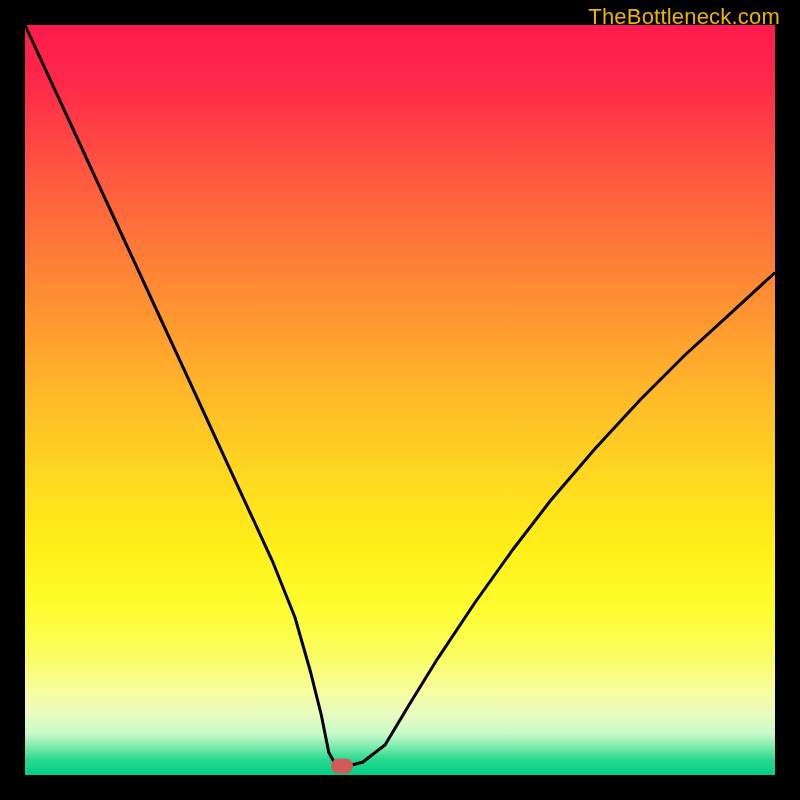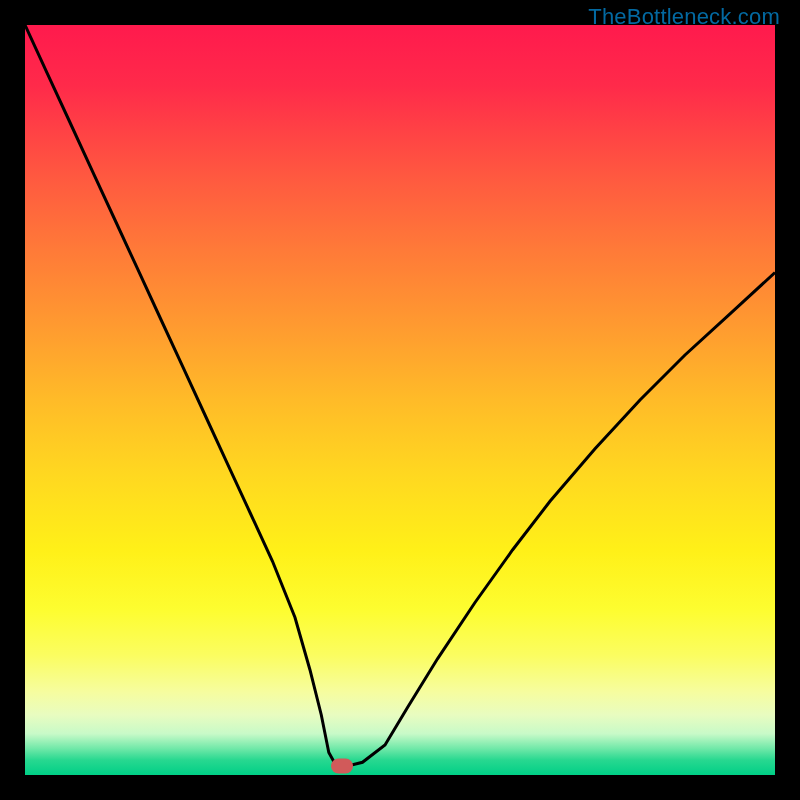--- a/index.html
+++ b/index.html
@@ -50,21 +50,21 @@
       #28d890 98%,
       #00cf86 100%);
   }
   .watermark {
     position: absolute;
     top: 4px;
     right: 20px;
     font-family: Arial, Helvetica, sans-serif;
     font-size: 22px;
     font-weight: 500;
-    color: #0369a1;
+    color: #eab308;
     letter-spacing: 0.2px;
   }
   svg.curve {
     position: absolute;
     left: 0;
     top: 0;
     width: 750px;
     height: 750px;
   }
   .marker {

